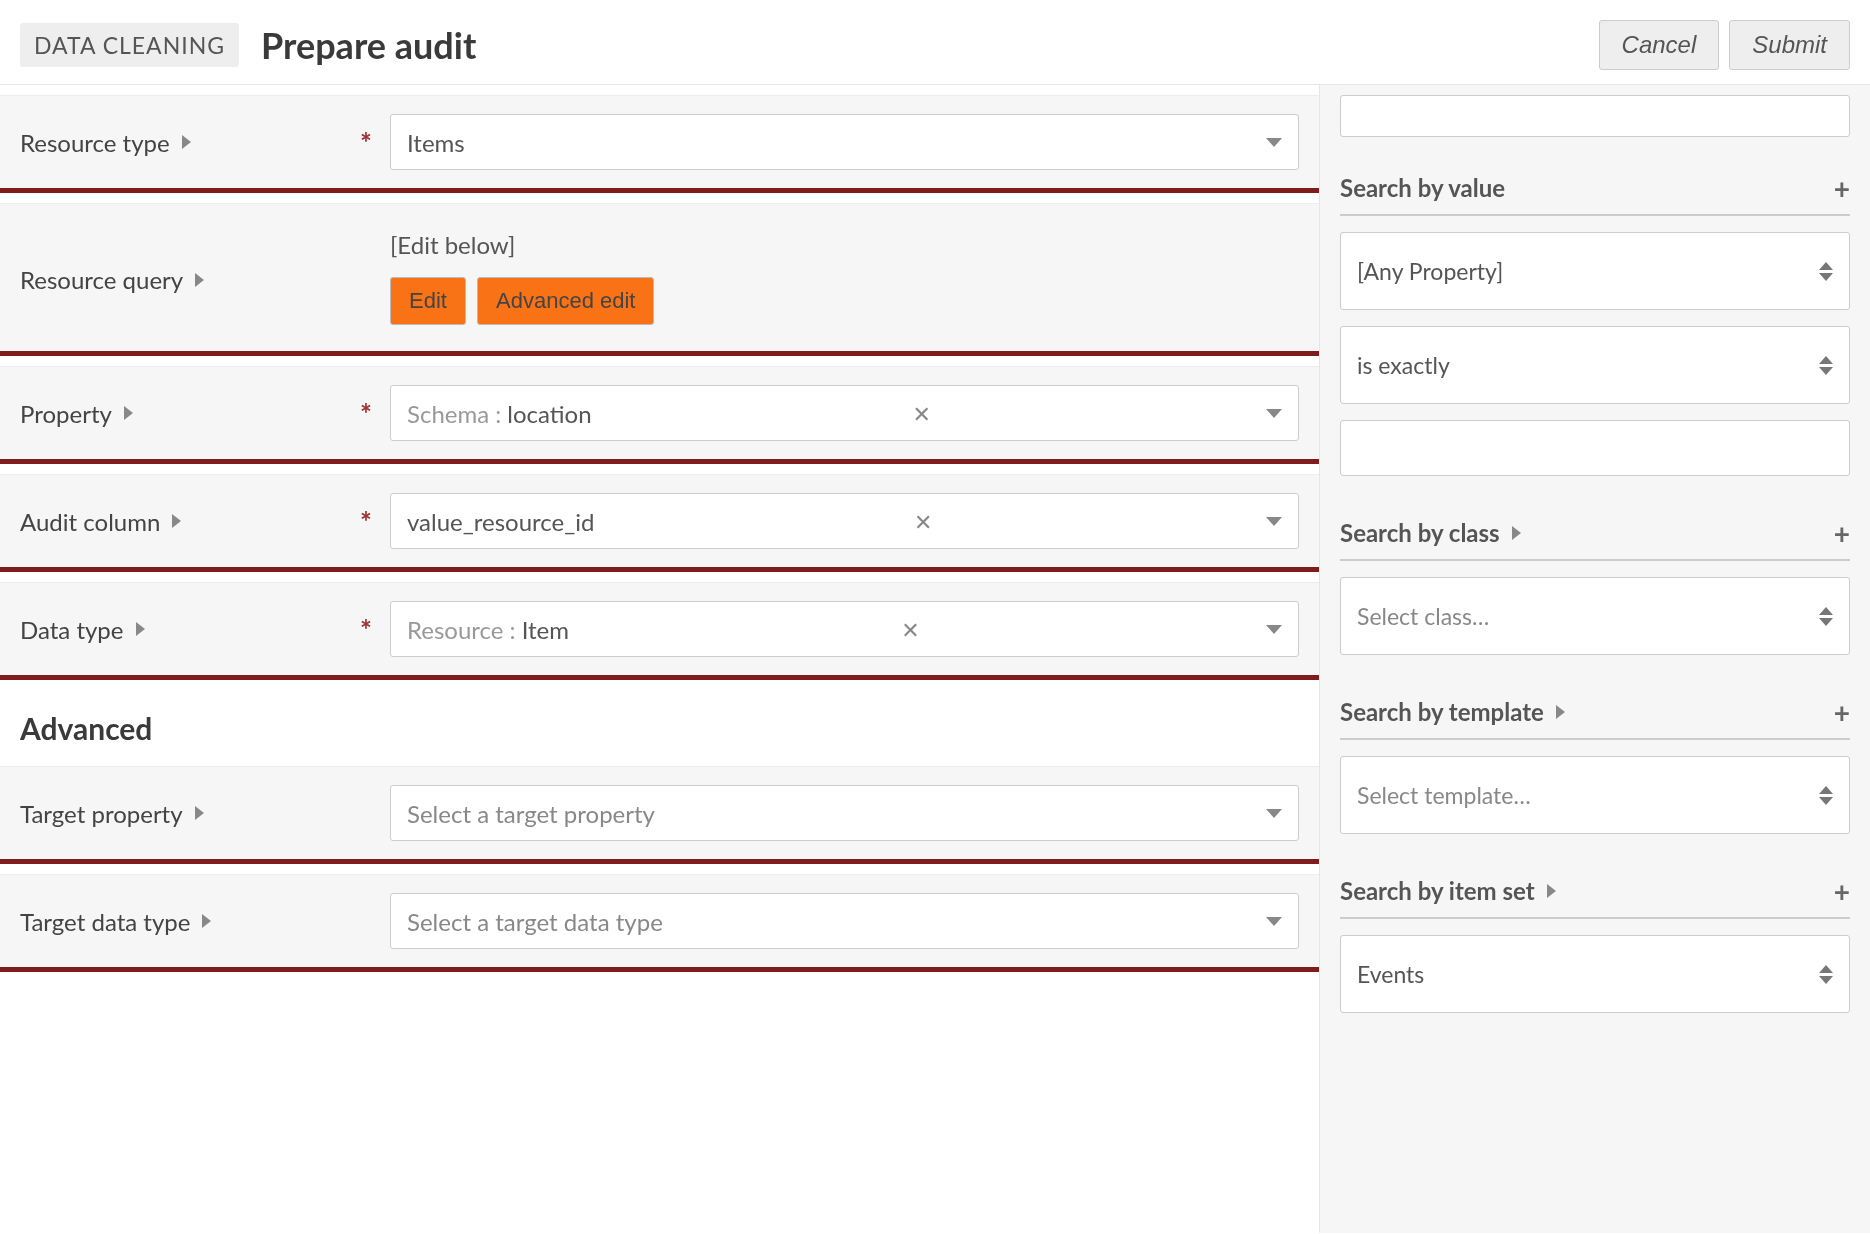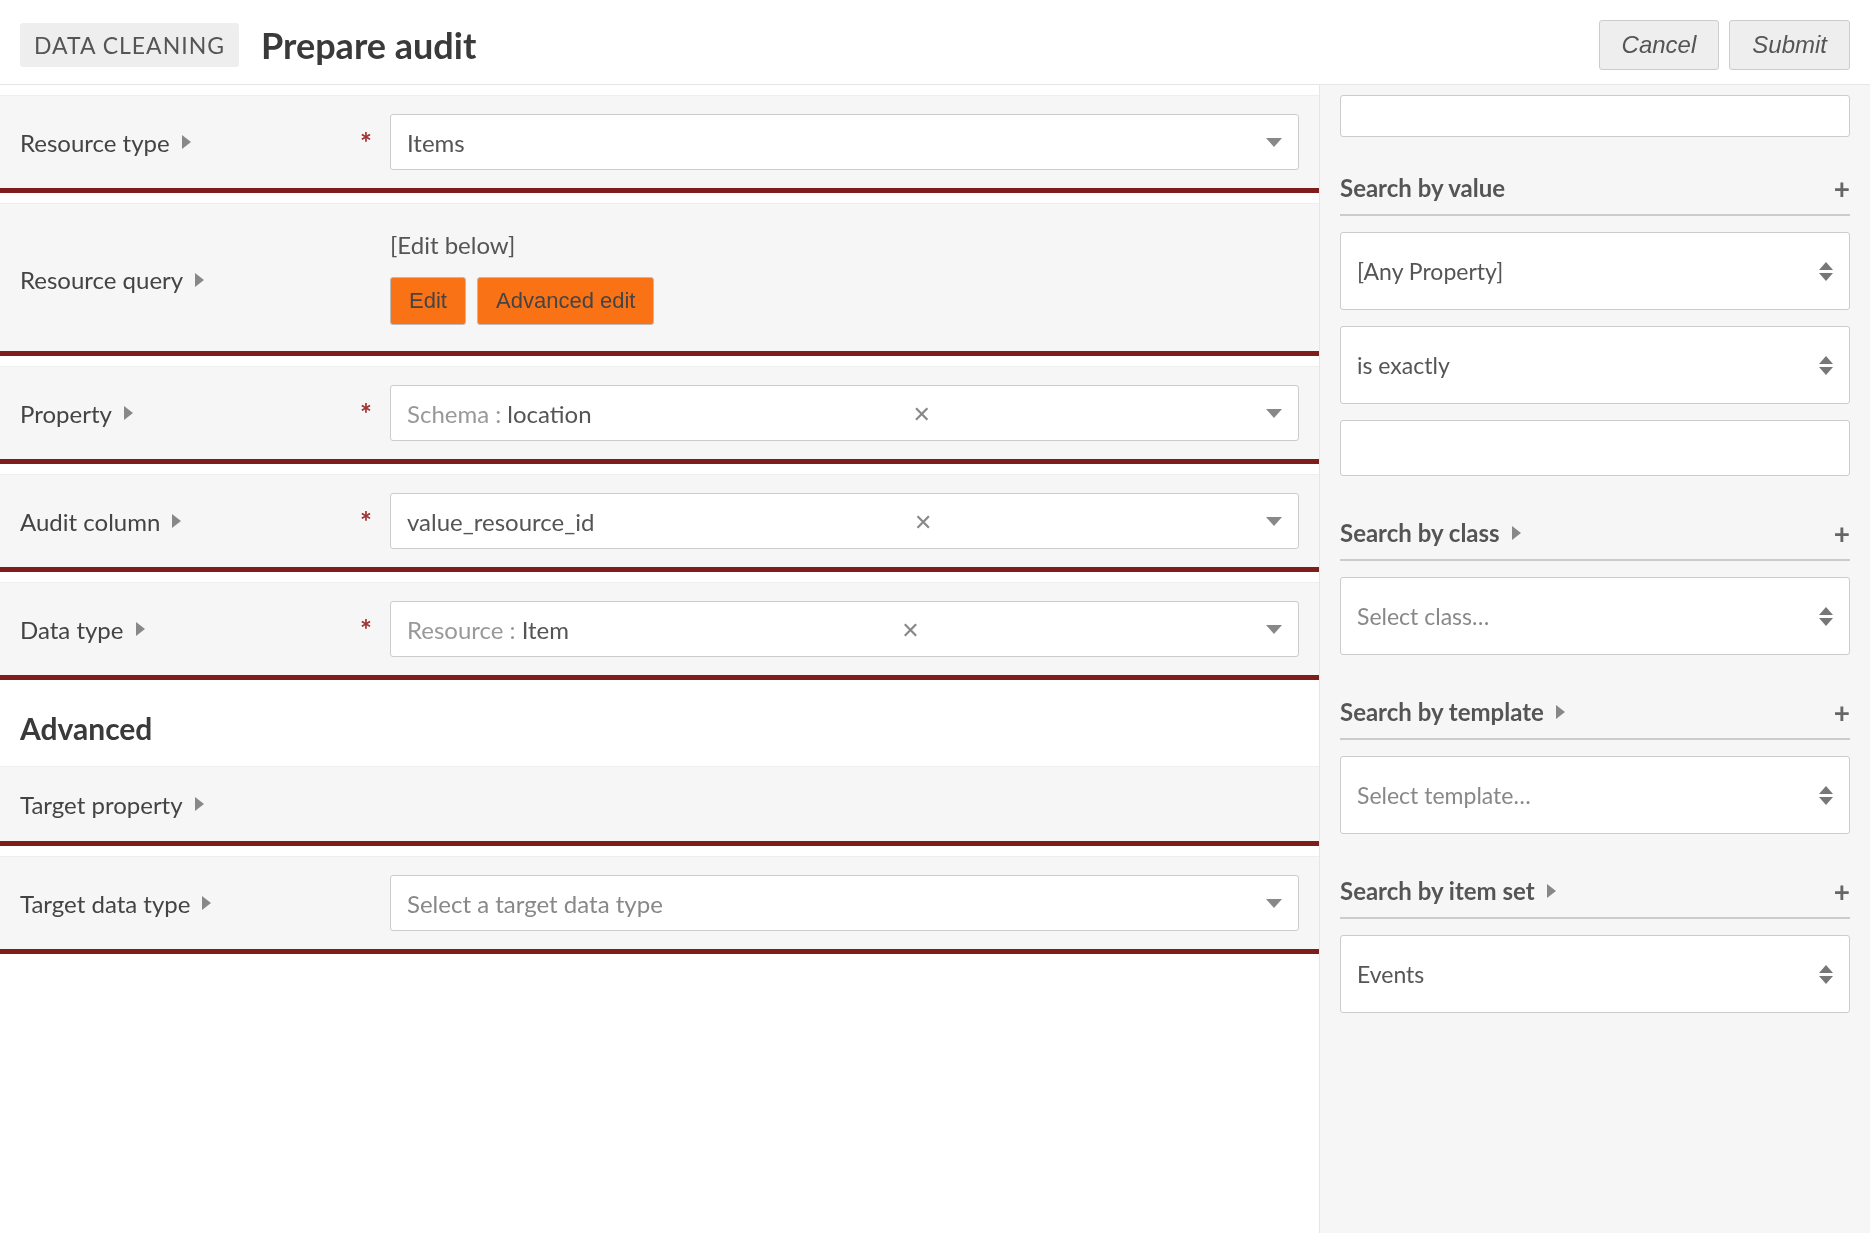--- a/index.html
+++ b/index.html
@@ -308,20 +308,26 @@
       </div>
     </div>
 
     <div class="section-heading">Advanced</div>
 
     <div class="field-row">
       <div class="field-label-wrap">
         <span class="field-label">Target property</span>
         <span class="expand-caret"></span>
       </div>
+      <div class="field-control">
+        <div class="select-box">
+          <span class="placeholder">Select a target property</span>
+          <span class="caret-down"></span>
+        </div>
+      </div>
     </div>
 
 
     <div class="field-row">
       <div class="field-label-wrap">
         <span class="field-label">Target data type</span>
         <span class="expand-caret"></span>
       </div>
       <div class="field-control">
         <div class="select-box">

